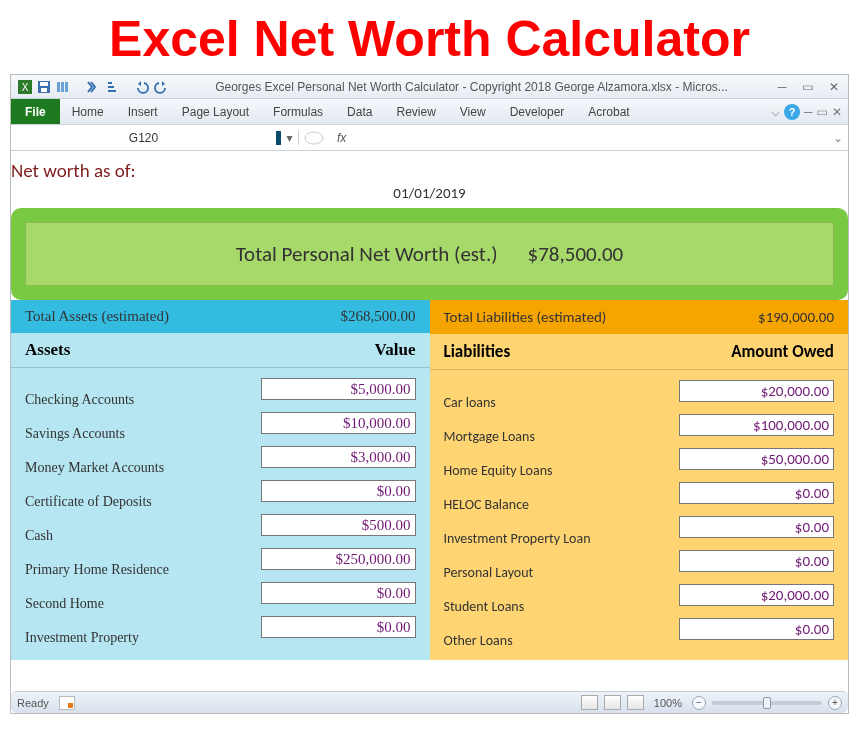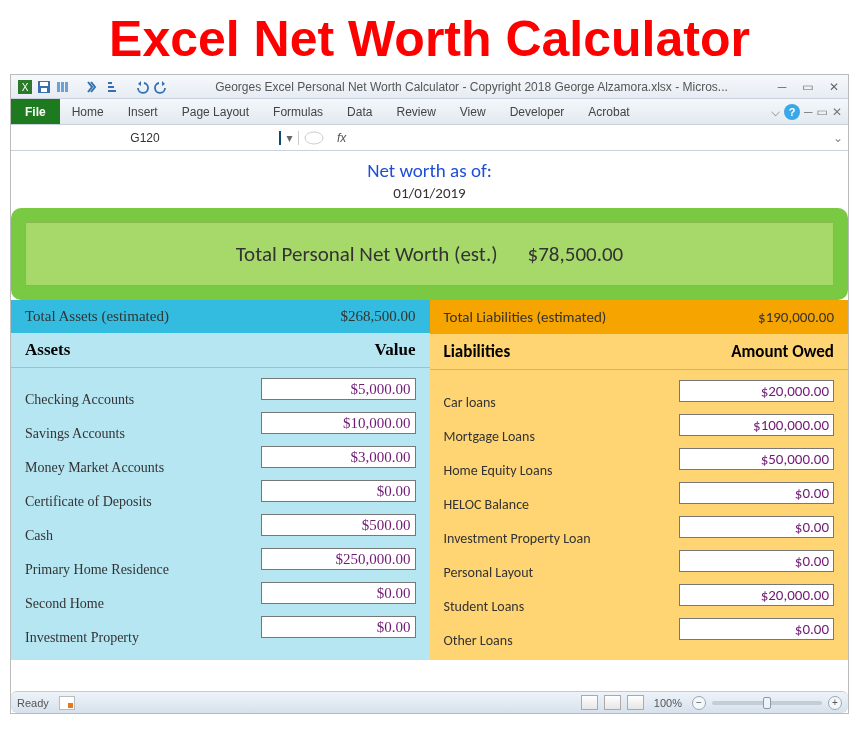--- a/index.html
+++ b/index.html
@@ -14,29 +14,29 @@
   .titlebar .winctrls { display: flex; gap: 10px; }
   .titlebar .winctrls span { width: 16px; text-align: center; color: #666; }
   
   .ribbon { height: 26px; background: linear-gradient(#f4f8fc,#e2e9f0); display: flex; align-items: center; font-size: 12px; border-bottom: 1px solid #c9d2dc; }
   .file-tab { background: #1e7a1e; color: #fff; padding: 5px 14px; font-weight: bold; font-size: 12px; height: 100%; display: flex; align-items: center; }
   .rtab { padding: 0 12px; color: #444; height: 100%; display: flex; align-items: center; }
   .ribbon-right { margin-left: auto; display: flex; gap: 4px; padding-right: 6px; align-items: center; }
   .help-icon { width: 16px; height: 16px; border-radius: 50%; background: #3aa8e6; color: #fff; font-size: 11px; display: inline-flex; align-items: center; justify-content: center; font-weight: bold; }
   
   .fbar { height: 26px; display: flex; align-items: center; border-bottom: 1px solid #c9d2dc; font-size: 12px; background: #fff; }
-  .namebox { width: 270px; padding: 0 8px; text-align: center; border-right: 2px solid #0c4a6e; color: #333; }
+  .namebox { width: 270px; padding: 0 8px; text-align: center; border-right: 5px solid #0c4a6e; color: #333; }
   .namebox-dd { width: 18px; text-align: center; color: #666; border-right: 1px solid #ccc; }
   .fx { padding: 0 8px; font-style: italic; color: #555; }
   .fx-input { flex: 1; padding: 0 6px; }
   .fbar-end { width: 20px; text-align: center; color: #888; }
   
   .sheet { flex: 1; overflow: hidden; position: relative; font-family: Calibri, Arial, sans-serif; }
   .sheet-inner { position: absolute; inset: 0; overflow: hidden; }
-  .asof { text-align: center; padding: 8px 0 2px; font-size: 19px; color: #1d4ed8; }
+  .asof { padding: 8px 0 2px; font-size: 19px; color: #7f1d1d; }
   .asof-date { text-align: center; font-size: 15px; color: #333; padding-bottom: 6px; }
   .networth-outer { background: #7ac943; padding: 14px; border-radius: 10px; }
   .networth-inner { background: #a6d96a; border: 1px solid #8ab84f; padding: 18px 0; text-align: center; font-size: 21px; color: #333; display: flex; justify-content: center; gap: 30px; }
   .cols { display: flex; height: 360px; }
   .col { flex: 1; display: flex; flex-direction: column; }
   .col.assets { border-right: 0px; font-family: Liberation Serif, serif; }
   .col-total { display: flex; justify-content: space-between; padding: 8px 14px; font-size: 15px; color: #333; }
   .col.assets .col-total { background: #33bce0; }
   .col.liab .col-total { background: #f5a400; }
   .col-head { display: flex; justify-content: space-between; padding: 7px 14px; font-size: 17px; font-weight: bold; border-bottom: 1px solid rgba(0,0,0,.15); }

